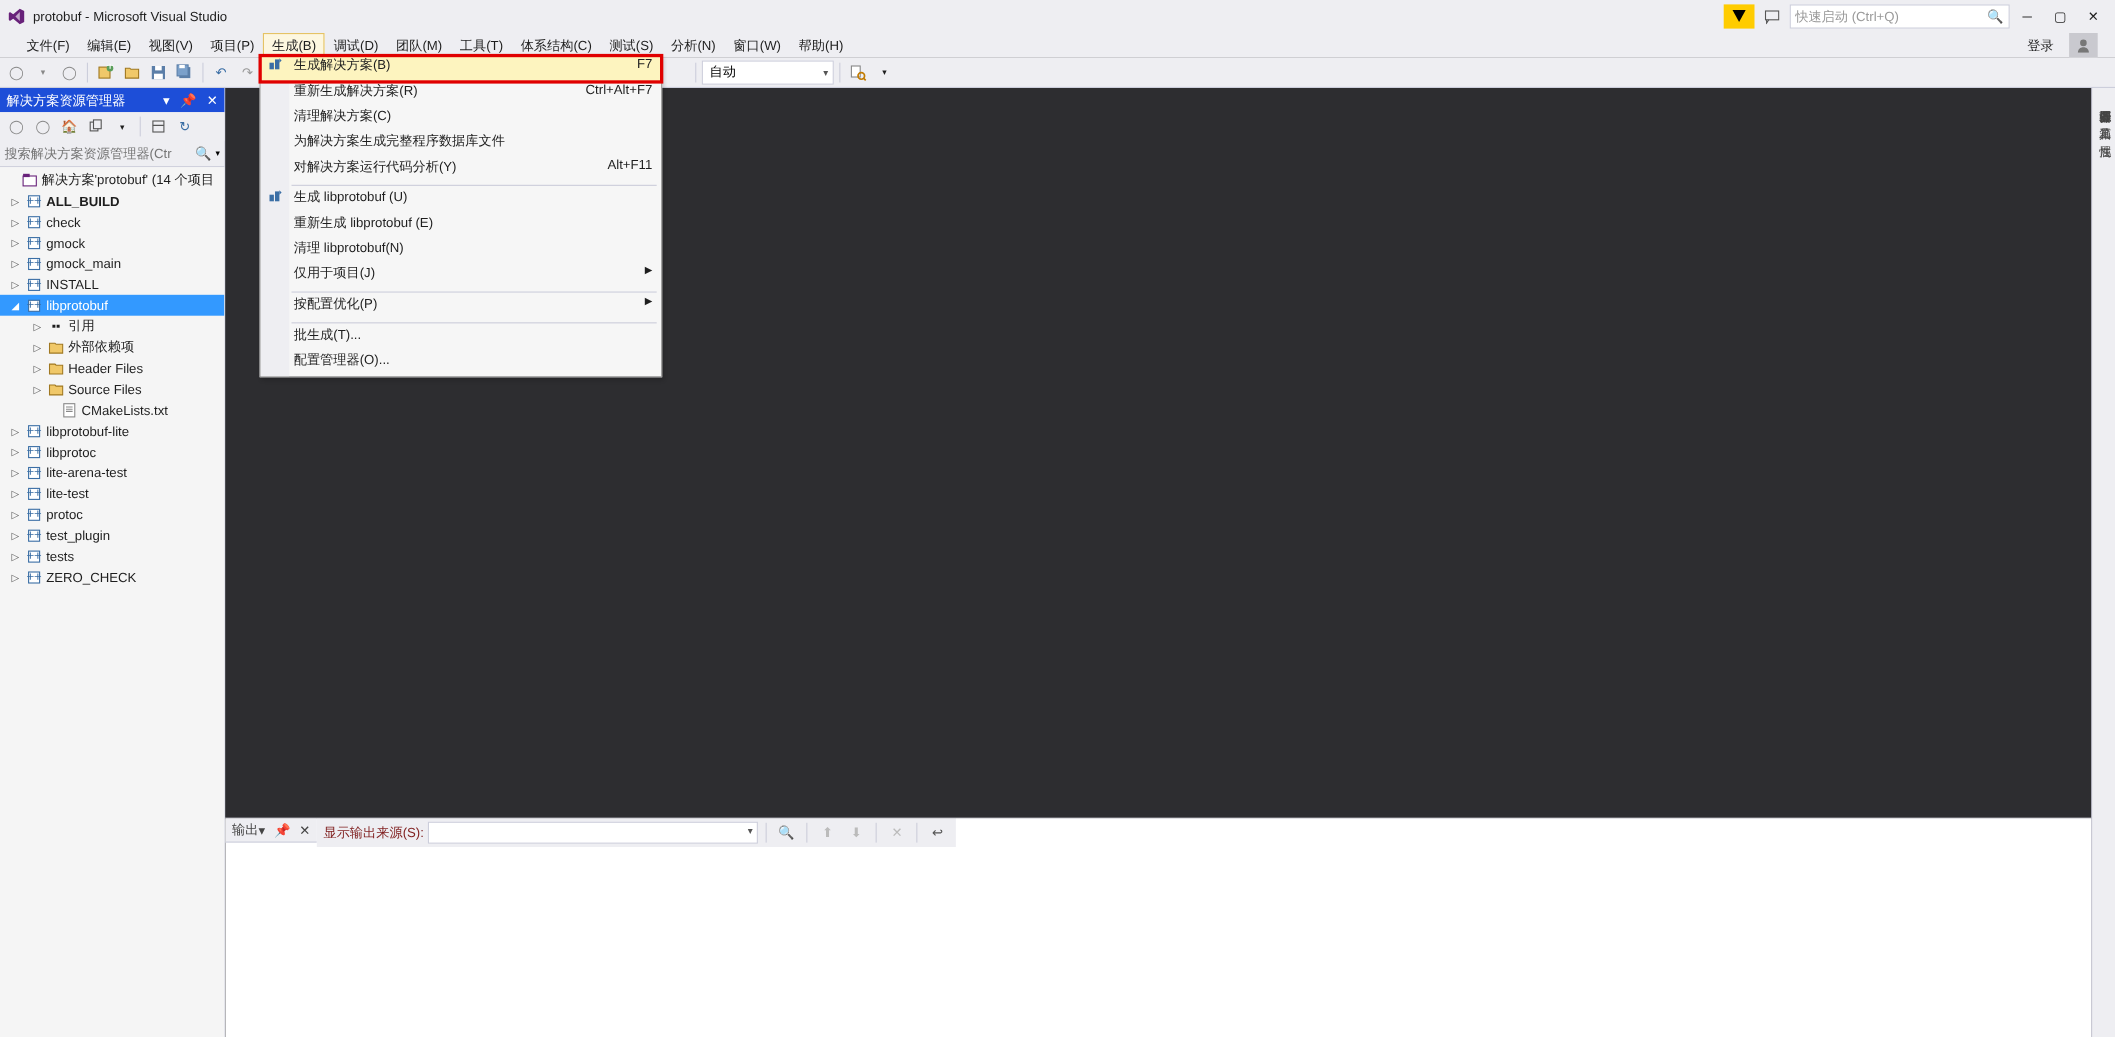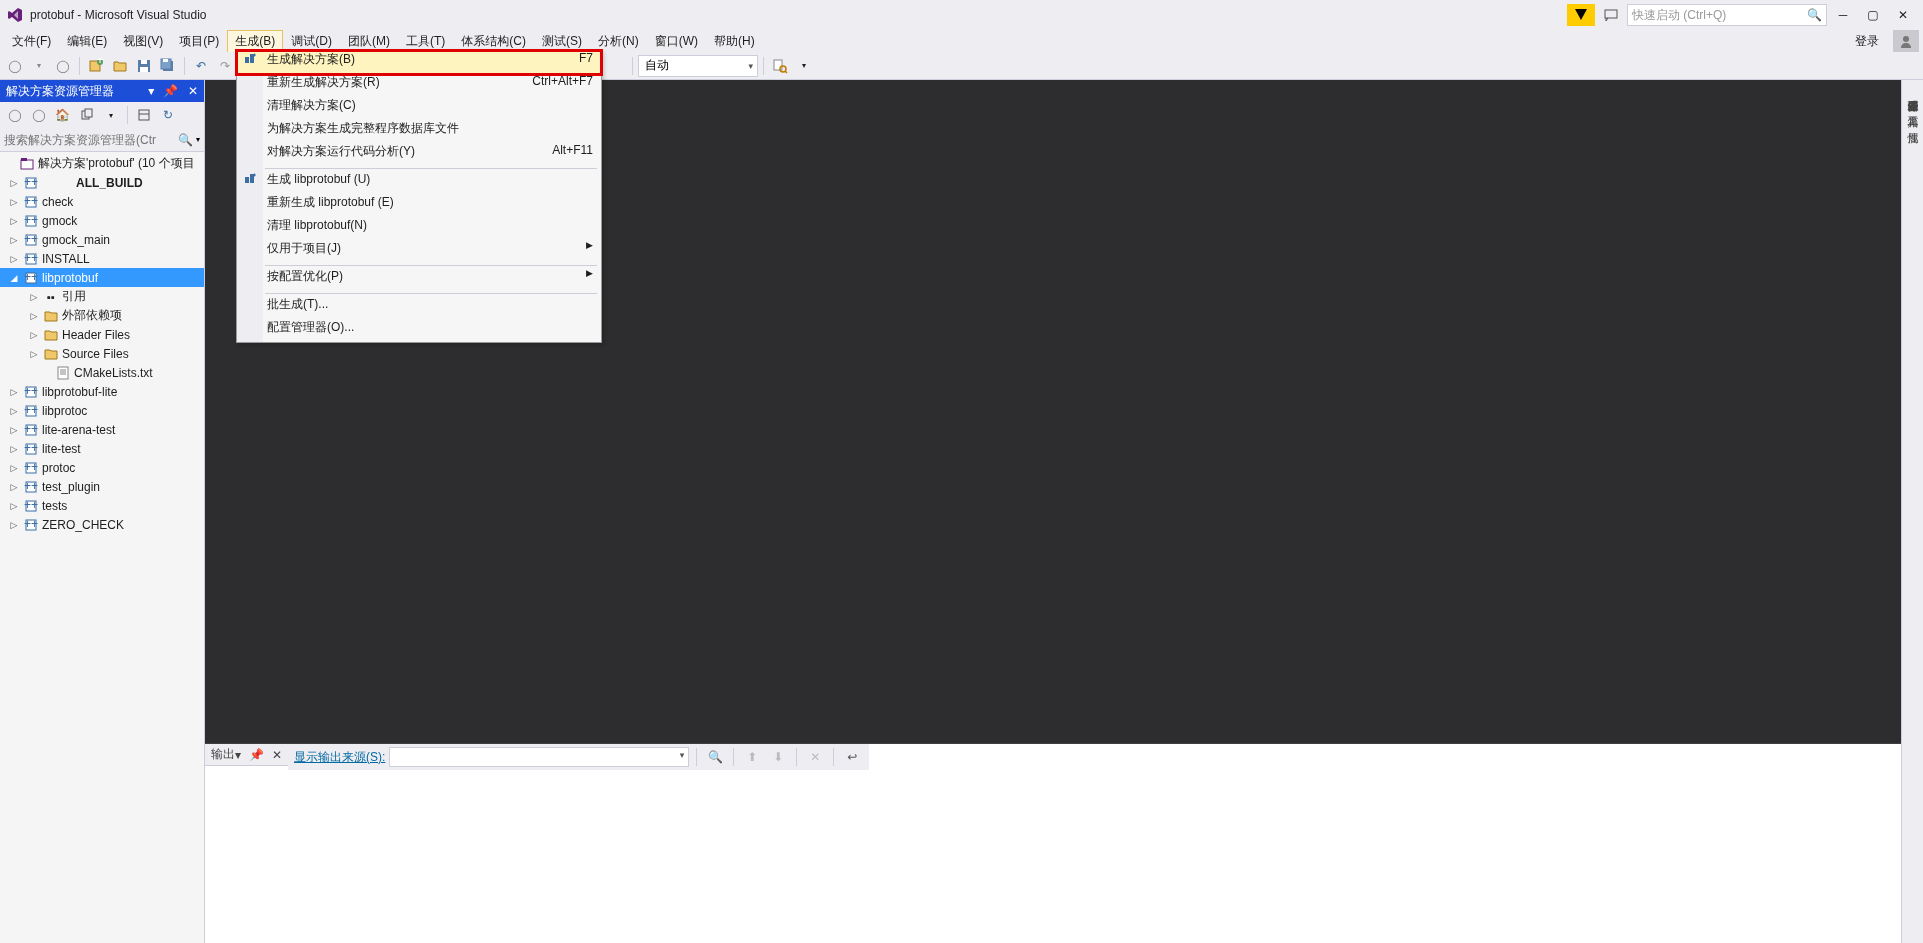--- a/index.html
+++ b/index.html
@@ -8,21 +8,21 @@
 .title-bar { height: 30px; background: #eeeef2; display: flex; align-items: center; padding: 0 6px; position: relative; }
 .title-bar .vs-logo { width: 18px; height: 18px; margin-right: 6px; display:flex; align-items:center; justify-content:center;}
 .title-bar .title-text { color: #1e1e1e; }
 .title-right { margin-left: auto; display: flex; align-items: center; gap: 2px; }
 .notif-badge { width: 28px; height: 22px; background: #ffcc00; display:flex; align-items:center; justify-content:center; }
 .icon-btn { width: 28px; height: 22px; background:#eeeef2; display:flex; align-items:center; justify-content:center; }
 .quick-launch { width: 200px; height: 22px; border: 1px solid #cccedb; background: #fff; padding: 0 4px; display:flex; align-items:center; color:#999; }
 .quick-launch .search-ic { margin-left:auto; color:#555;}
 .win-ctrl { width: 28px; height: 22px; display:flex; align-items:center; justify-content:center; color:#1e1e1e; }
 
-.menu-bar { height: 22px; background: #eeeef2; display: flex; align-items: center; padding: 0 4px; }
+.menu-bar { height: 22px; background: #eeeef2; display: flex; align-items: center; padding: 0 16px; }
 .menu-item { padding: 3px 8px; color: #1e1e1e; cursor: default; }
 .menu-item.active { background: #fdf7e0; border:1px solid #e5c365; padding:2px 7px; }
 .login-link { margin-left: auto; padding: 3px 10px; color: #1e1e1e; text-align: right; }
 .user-ic { width: 26px; height:22px; background:#c9c9cf; margin-left:4px; display:flex; align-items:center; justify-content:center;}
 
 .toolbar { height: 28px; background: #eeeef2; border-bottom: 1px solid #cccedb; display: flex; align-items: center; padding: 0 4px; gap: 2px; position:relative;}
 .tool-btn { width: 22px; height: 22px; display:flex; align-items:center; justify-content:center; color:#1e1e1e; }
 .tool-sep { width:1px; height:18px; background:#cccedb; margin:0 3px;}
 .tool-drop { height:22px; border:1px solid #cccedb; background:#fff; padding:0 18px 0 6px; display:flex; align-items:center; position:relative; min-width:60px;}
 .tool-drop::after { content:"▾"; position:absolute; right:4px; font-size:9px; color:#555;}
@@ -34,30 +34,30 @@
 .panel-header .pin-ic { margin-left:auto; }
 .panel-tb { height: 26px; background:#eeeef2; display:flex; align-items:center; padding:0 4px; gap:2px;}
 .panel-search { height: 24px; border-bottom:1px solid #cccedb; display:flex; align-items:center; padding:0 4px;}
 .panel-search input { border:none; background:transparent; flex:1; font-size:12px; outline:none; color:#888;}
 .tree { flex:1; overflow:auto; background:#f5f5f5; padding-top:2px;}
 .tree-row { height:19px; display:flex; align-items:center; padding-left:4px; color:#1e1e1e; cursor:default;}
 .tree-row.sel { background:#3399ff; color:#fff;}
 .tree-row .exp { width:12px; text-align:center; font-size:9px; color:#555;}
 .tree-row.sel .exp { color:#fff;}
 .tree-row .ic { width:16px; height:16px; margin:0 3px; display:flex; align-items:center; justify-content:center; font-size:11px;}
-.tree-row .lbl.bold { font-weight:bold;margin-left:34px;}
+.tree-row .lbl.bold { font-weight:bold;}
 
 .editor-area { flex:1; background:#2d2d30; display:flex; flex-direction:column; position:relative;}
 .editor-dark { flex:1; background:#2d2d30;}
 
 .output-panel { height:200px; background:#fff; border-top:1px solid #3f3f46; display:flex; flex-direction:row;}
 .output-header { height:22px; background:#eeeef2; border-bottom:1px solid #cccedb; display:flex; align-items:center; padding:0 6px; color:#444; font-size:11px;}
 .output-header .pin-ic { margin-left:auto; display:flex; gap:2px;}
 .output-tb { height:26px; background:#eeeef2; display:flex; align-items:center; padding:0 6px; gap:4px;}
-.output-tb .olabel { color:#0369a1;text-decoration:underline;}
+.output-tb .olabel { color:#7f1d1d;}
 .output-tb .odrop { width:300px; height:20px; border:1px solid #cccedb; background:#fff; position:relative;}
 .output-tb .odrop::after { content:"▾"; position:absolute; right:4px; top:2px; font-size:9px; color:#555;}
 .output-body { flex:1; background:#fff;}
 
 .right-sidebar { width: 22px; background:#eeeef2; border-left:1px solid #cccedb; display:flex; flex-direction:column; align-items:center; padding-top:4px;}
 .right-tab { writing-mode: vertical-rl; padding:8px 2px; color:#444; font-size:11px; cursor:default;}
 
 .context-menu { position: absolute; top: 50px; left: 236px; width: 366px; background: #f6f6f6; border: 1px solid #999; box-shadow: 2px 2px 4px rgba(0,0,0,0.2); z-index: 100;}
 .ctx-row { height:23px; display:flex; align-items:flex-start; padding:0 8px 0 30px; position:relative; color:#1e1e1e;}
 .ctx-row .ic { position:absolute; left:6px; width:16px;}
@@ -216,21 +216,21 @@
     </div>
     <div class="tree">
       <div class="tree-row">
           <span class="exp"></span>
           <span class="ic">
             <svg width="14" height="14" viewBox="0 0 14 14">
               <rect x="1" y="3" width="12" height="9" fill="#fff" stroke="#68217a"></rect>
               <rect x="1" y="1" width="6" height="3" fill="#68217a"></rect>
             </svg>
           </span>
-          <span class="lbl">解决方案'protobuf' (10 个项目</span>
+          <span class="lbl">解决方案'protobuf' (14 个项目</span>
         </div>
       <div class="tree-row" style="padding-left:8px;">
           <span class="exp">▷</span>
           <span class="ic">
             <svg width="14" height="14" viewBox="0 0 14 14">
               <rect x="2" y="2" width="10" height="10" fill="#fff" stroke="#3a6ea5"></rect>
               <text x="7" y="10" font-size="8" text-anchor="middle" fill="#3a6ea5">++</text>
             </svg>
           </span>
           <span class="lbl bold">ALL_BUILD</span>

